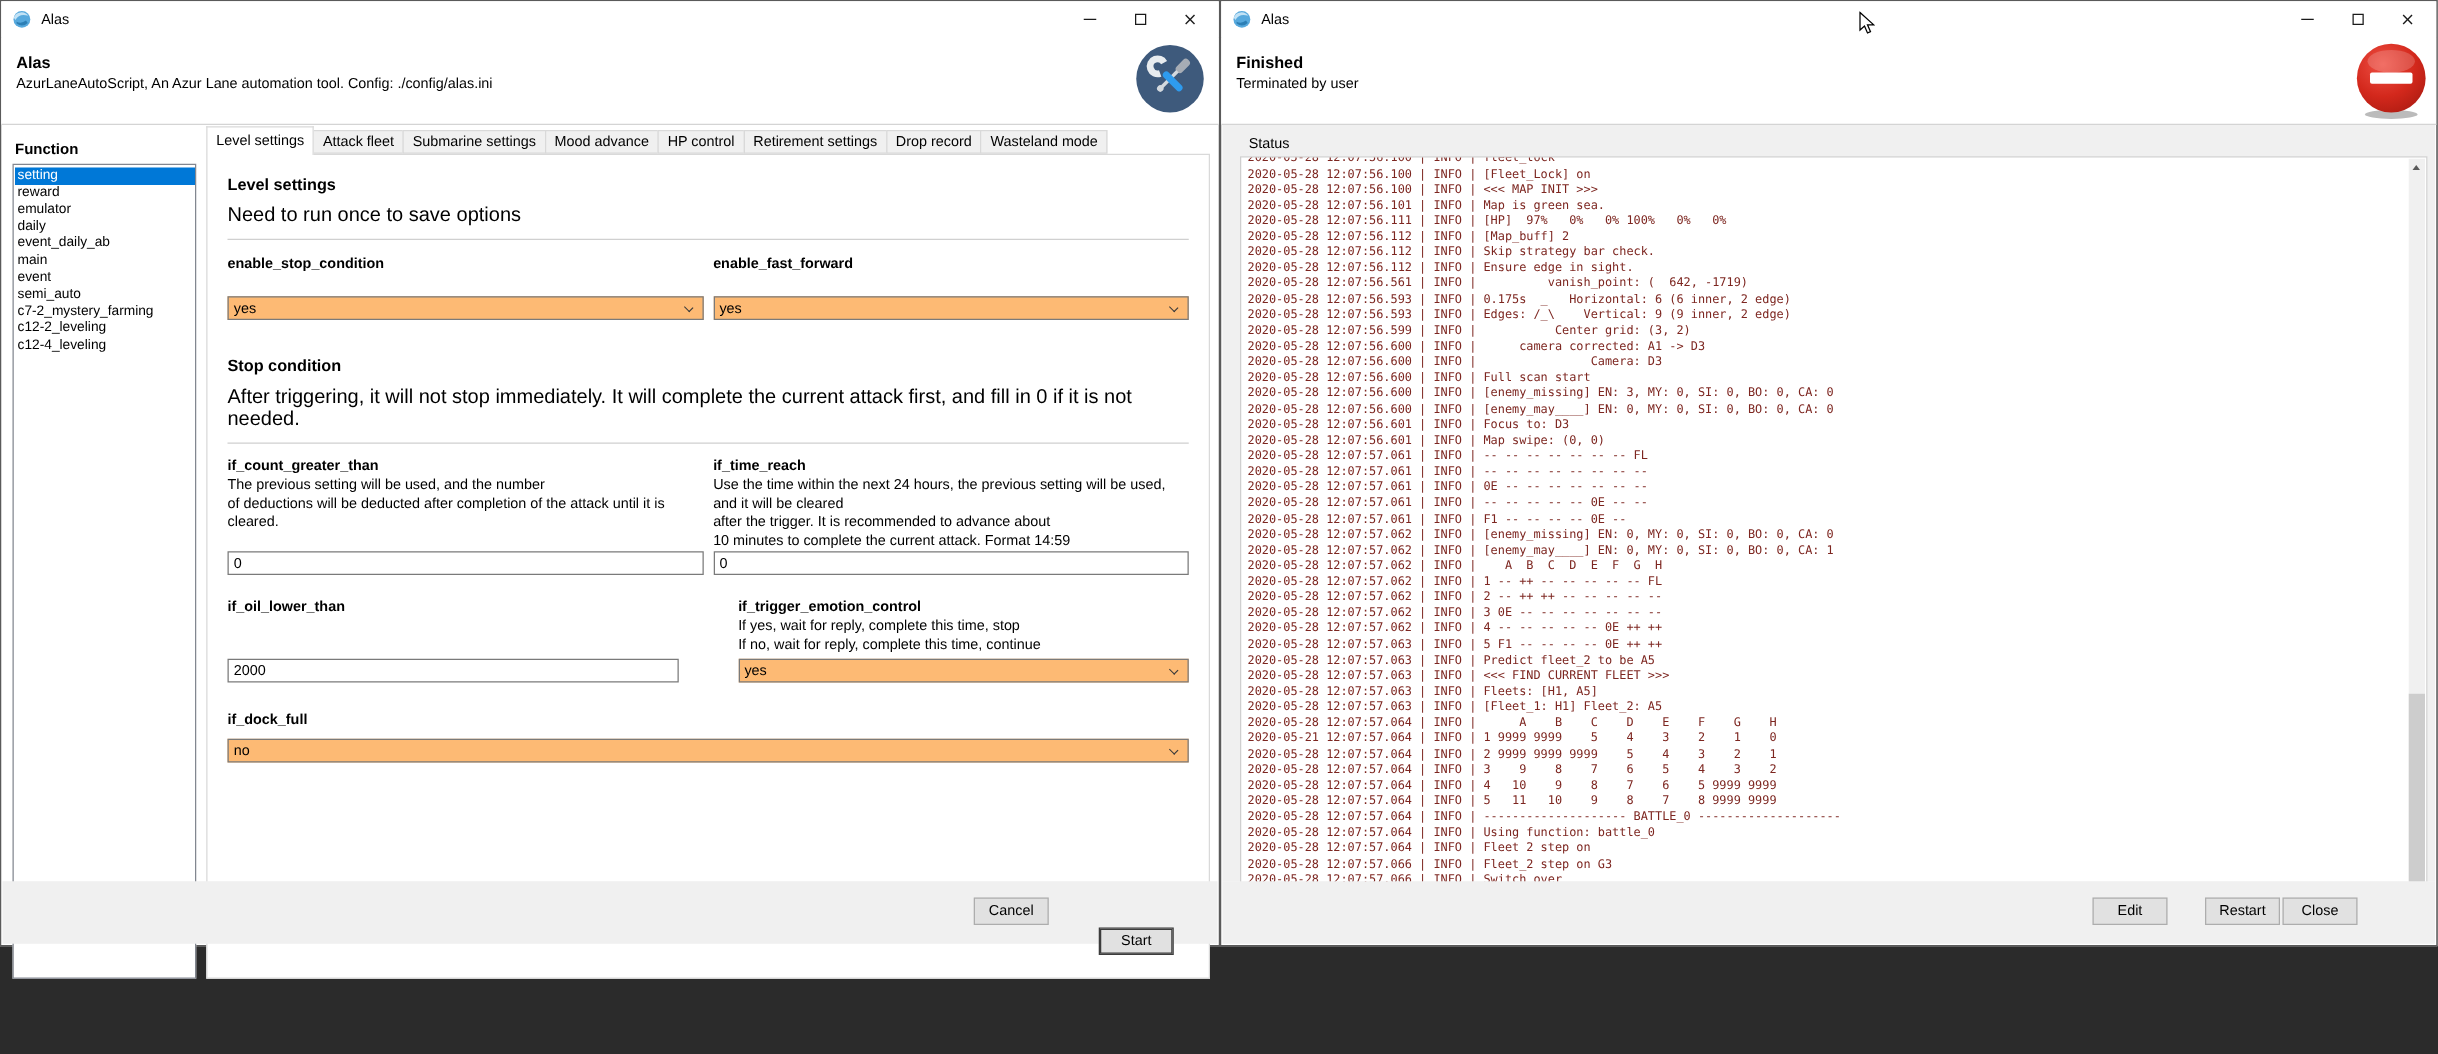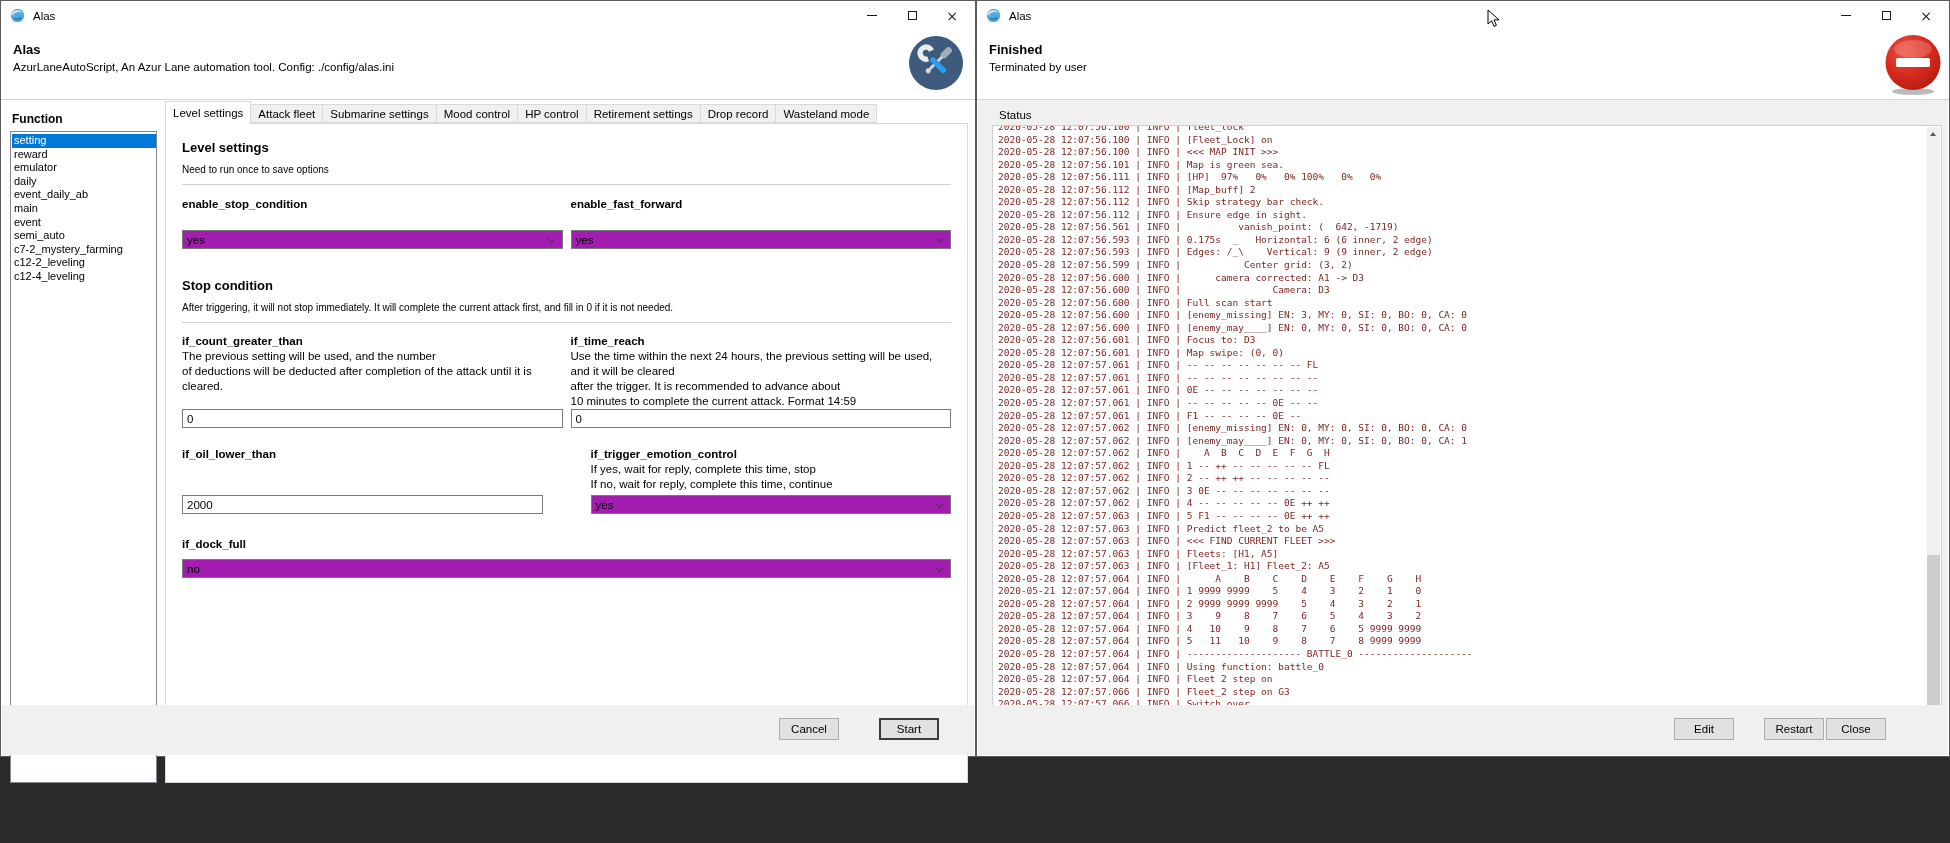--- a/index.html
+++ b/index.html
@@ -27,55 +27,55 @@
   #winL .badge { right:8px; }
   #winR .badge { right:5px; }
 
   .content { position:absolute; top:99px; left:1px; right:1px; bottom:51px; }
   #winL .content { background:#fff; }
   #winR .content { background:#f0f0f0; }
 
   .footerbar { position:absolute; left:1px; right:1px; bottom:1px; height:50px; background:#f0f0f0; }
   .btn { position:absolute; top:13px; width:60px; height:22px; background:#e1e1e1; border:1px solid #adadad;
          font-size:11.5px; display:flex; align-items:center; justify-content:center; cursor:default; }
-  .btn.default { border:1px solid #3c3c3c; box-shadow: inset 0 0 0 1px #3c3c3c; }
+  .btn.default { border:1px solid #3c3c3c; box-shadow: inset 0 0 0 1px #3c3c3c; margin-top: 24px; }
 
   
   .fn-label { position:absolute; left:10px; top:12px; font-size:12px; font-weight:bold; }
   .fn-list { position:absolute; left:8px; top:31px; width:147px; height:652px; background:#fff;
              border:1px solid #828790; padding:2px 0 0 1px; font-size:11px; }
   .fn-item { height:13.6px; line-height:13.6px; padding-left:2px; white-space:nowrap; overflow:hidden; }
   .fn-item.selected { background:var(--accent); color:#fff; }
 
   
   .tabctl { position:absolute; left:163px; top:2px; width:803px; height:681px; }
   .tabs { display:flex; align-items:flex-end; height:21px; position:relative; z-index:2; }
   .tab { height:19px; background:#f0f0f0; border:1px solid #d9d9d9; margin-right:-1px;
          font-size:11.5px; padding:3px 7px 0; white-space:nowrap; }
   .tab.selected { height:23px; background:#fff; border-bottom:0; padding-top:5px; margin-bottom:-1px; position:relative; }
   .page { position:absolute; left:0; top:21px; width:803px; height:660px; background:#fff; border:1px solid #d9d9d9; }
 
   .form { padding:0 16px; }
   .sec-h { font-size:13px; font-weight:bold; }
   .sec-h1 { margin-top:16px; }
   .sec-h2 { margin-top:29px; }
-  .sec-desc { font-size:10px; margin-top:9px; }
+  .sec-desc { font-size:16px; margin-top:9px; }
   .hr { border-top:1px solid #d0d0d0; margin-top:9px; height:0; }
   .grid { display:grid; grid-template-columns:1fr 1fr; column-gap:8px; }
   .row1 { margin-top:13px; height:51px; }
   .row2 { margin-top:12px; height:93px; }
   .row3 { margin-top:20px; height:66px;gap:48px; }
   .row4 { margin-top:24px; }
   .cell { display:flex; flex-direction:column; }
   .f-label { font-size:11.5px; font-weight:bold; }
   .f-help { font-size:11.5px; line-height:15px; margin-top:2px; }
   .ctrl { margin-top:auto; }
   .text-input { height:19px; width:100%; border:1px solid #7a7a7a; background:#fff;
                 font:11.5px "Liberation Sans",sans-serif; padding:0 4px; }
-  .combo { height:19px; width:100%; border:1px solid #7a7a7a; background:#a21caf; position:relative;
+  .combo { height:19px; width:100%; border:1px solid #7a7a7a; background:#fdba74; position:relative;
            display:flex; align-items:center; padding-left:4px; font-size:11.5px; }
   .chev { position:absolute; right:8px; top:5px; width:6px; height:6px;
           border-right:1px solid #3a3a3a; border-bottom:1px solid #3a3a3a; transform:rotate(45deg) scaleY(.8); }
   .combo-full { margin-top:9px; }
 
   
   .status-label { position:absolute; left:21px; top:9px; font-size:11.5px; }
   .status-box { position:absolute; left:14px; top:25px; width:950px; height:624px; background:#fff;
                 border:1px solid #cfcfcf; overflow:hidden; }
   .log-wrap { position:absolute; left:1px; top:0; right:15px; bottom:1px; overflow:hidden; }
@@ -149,21 +149,21 @@
         <div class="fn-item">c7-2_mystery_farming</div>
         <div class="fn-item">c12-2_leveling</div>
         <div class="fn-item">c12-4_leveling</div>
       </div>
 
     <div class="tabctl">
       <div class="tabs" id="tabs">
           <div class="tab selected">Level settings</div>
           <div class="tab">Attack fleet</div>
           <div class="tab">Submarine settings</div>
-          <div class="tab">Mood control</div>
+          <div class="tab">Mood advance</div>
           <div class="tab">HP control</div>
           <div class="tab">Retirement settings</div>
           <div class="tab">Drop record</div>
           <div class="tab">Wasteland mode</div>
         </div>
       <div class="page">
         <div class="form">
           <div class="sec-h sec-h1">Level settings</div>
           <div class="sec-desc">Need to run once to save options</div>
           <div class="hr"></div>

